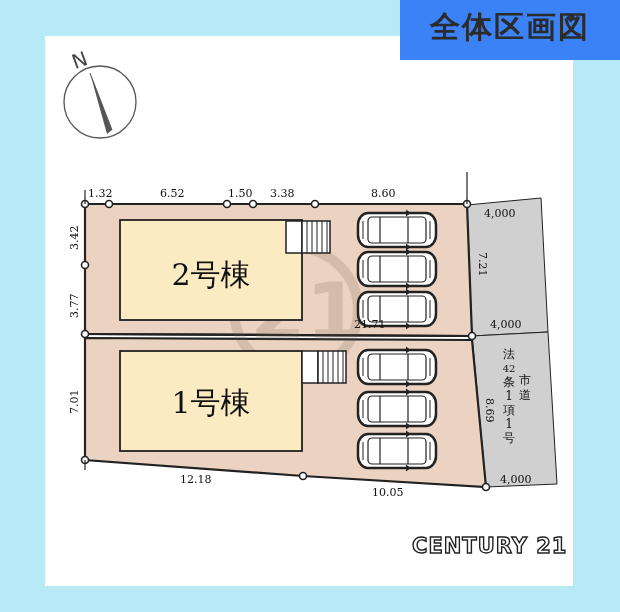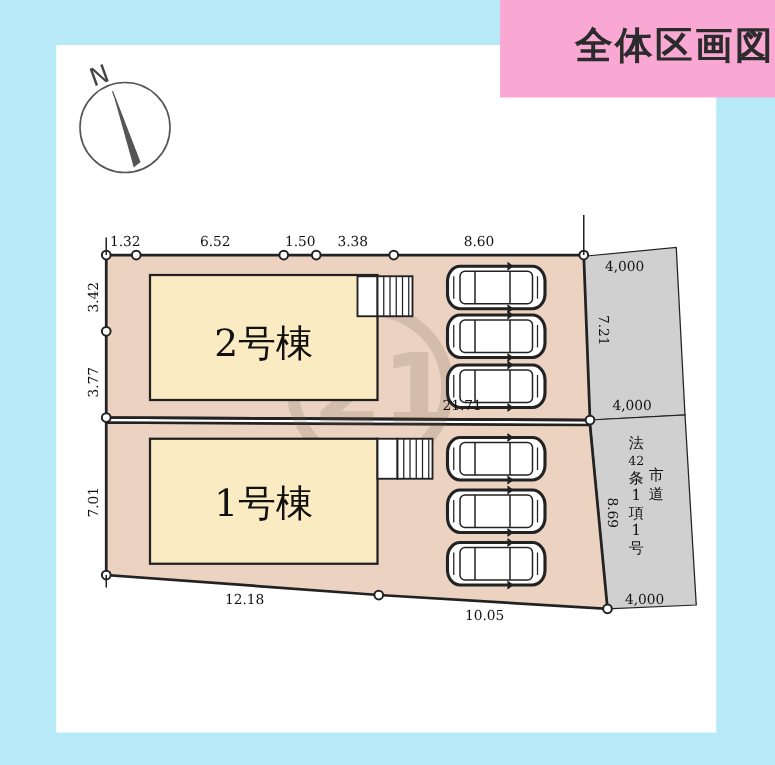--- a/index.html
+++ b/index.html
@@ -7,23 +7,23 @@
       width: 620px; height: 612px; overflow: hidden;
       background: #b8e9f7;
       font-family: "DejaVu Serif", serif;
       position: relative;
     }
     .panel {
       position: absolute; left: 45px; top: 36px; width: 528px; height: 550px;
       background: #ffffff;
     }
     .title-tab {
-      position: absolute; left: 400px; top: 0; width: 220px; height: 78px;
-      background: #f9a8d4;
-      display: flex; align-items: center; justify-content: flex-end;
+      position: absolute; left: 400px; top: 0; width: 220px; height: 60px;
+      background: #3b82f6;
+      display: flex; align-items: center; justify-content: center;
     }
     .title-text {
       font-family: "DejaVu Sans", sans-serif; font-weight: bold;
       font-size: 30px; color: #2b2b2b; letter-spacing: 2px;
       margin-top: -6px;
     }
     svg.plan { position: absolute; left: 0; top: 0; }
     .brand {
       position: absolute; left: 412px; top: 535px; width: 180px;
     }
@@ -167,13 +167,14 @@
     <text x="509" y="400" text-anchor="middle">1</text>
     <text x="509" y="414" text-anchor="middle">項</text>
     <text x="509" y="428" text-anchor="middle">1</text>
     <text x="509" y="442" text-anchor="middle">号</text>
     <text x="525" y="384" text-anchor="middle">市</text>
     <text x="525" y="399" text-anchor="middle">道</text>
   </g>
 </svg>
 
 <div class="brand">
+  <div class="brand-name">CENTURY 21</div>
 </div>
 
 </body></html>

